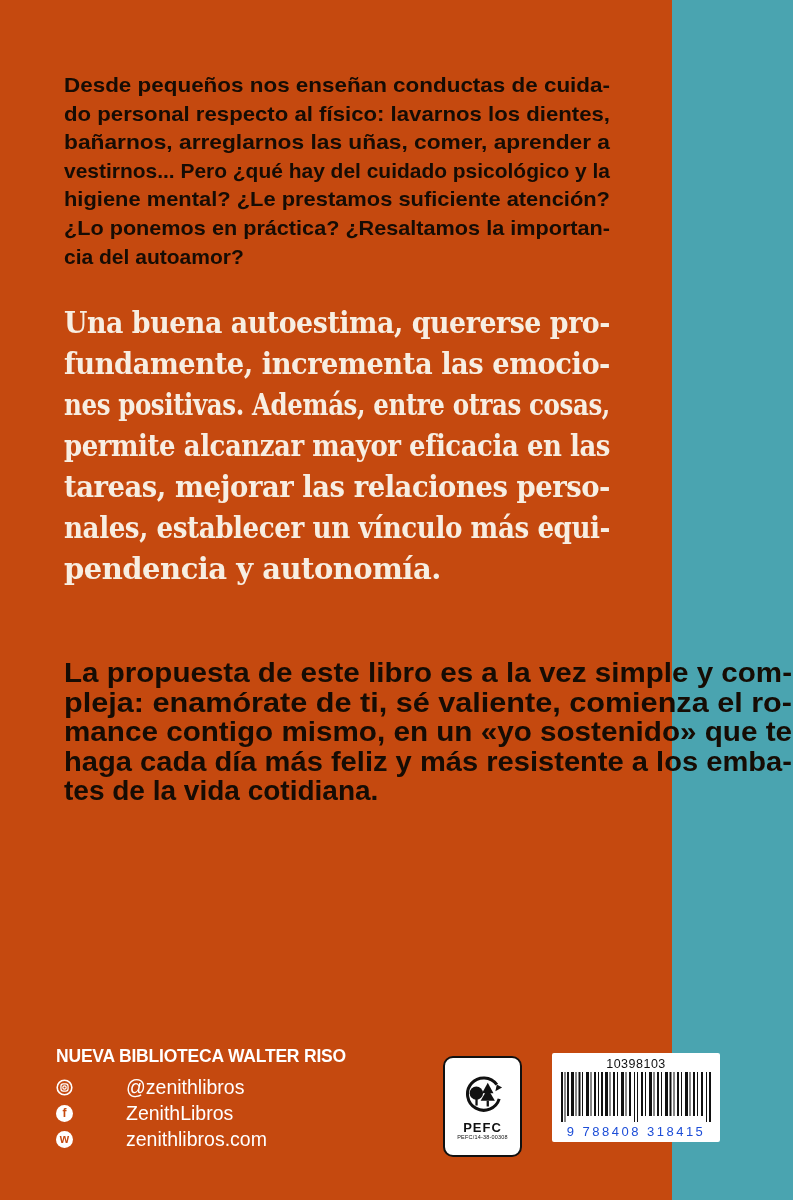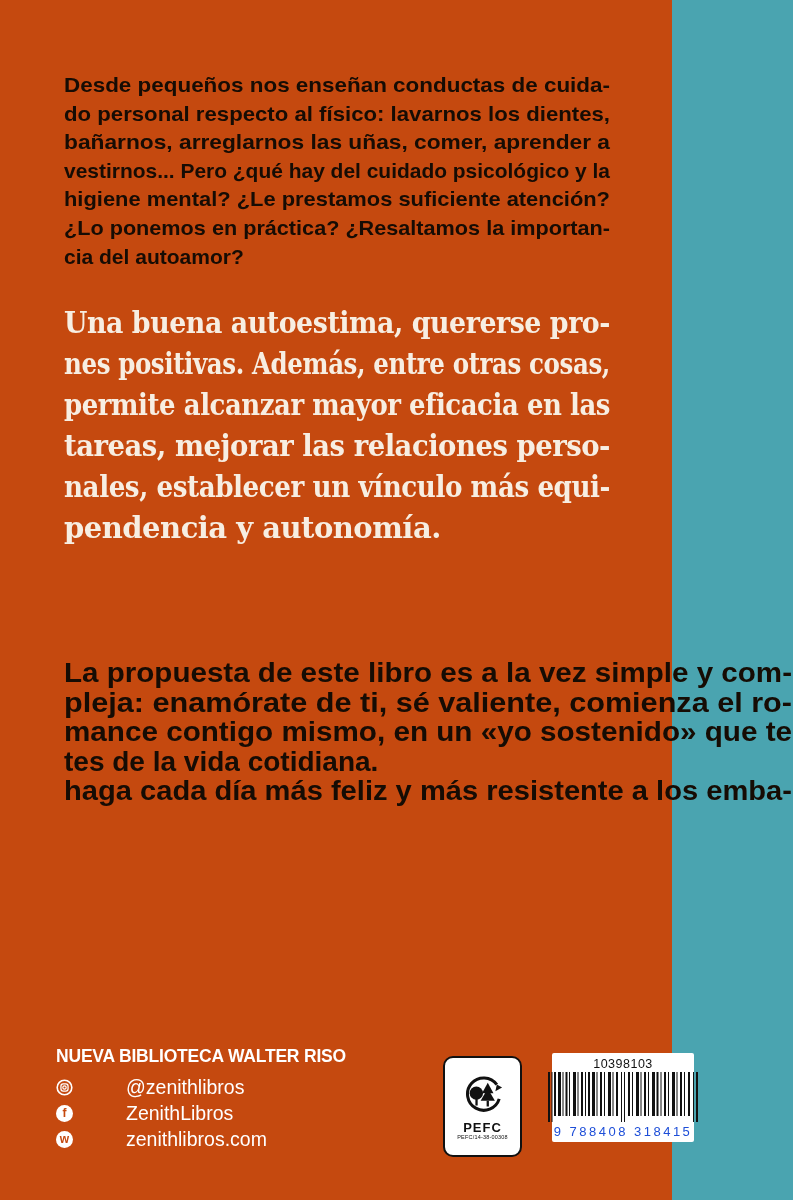--- a/index.html
+++ b/index.html
@@ -44,21 +44,21 @@
   .pefc-box{
     position:absolute;left:443px;top:1056px;width:79px;height:101px;
     background:var(--white);border:2.5px solid #111;border-radius:10px;
     display:flex;flex-direction:column;align-items:center;justify-content:center;
     padding-top:3px;
   }
   .pefc-name{font-weight:bold;font-size:13px;color:#111;letter-spacing:1px;line-height:13px;margin-top:1px;}
   .pefc-cert{font-size:5.5px;color:#111;line-height:7px;letter-spacing:0.2px;}
 
   .barcode-label{
-    position:absolute;left:552px;top:1053px;width:142px;height:89px;
+    position:absolute;left:552px;top:1053px;width:168px;height:89px;
     background:var(--white);border-radius:2px;
     display:flex;flex-direction:column;align-items:center;padding-top:4px;
   }
   .barcode-number{font-size:12.5px;color:#111;letter-spacing:0.5px;line-height:14px;}
   .barcode-bars{margin-top:1px;}
   .barcode-digits{font-size:13px;color:#1d4ed8;letter-spacing:2.5px;line-height:14px;margin-top:-1px;white-space:nowrap;}
 </style>
 </head>
 <body>
 
@@ -70,33 +70,34 @@
     <div class="line"><span class="fit" style="transform: scaleX(1.05609);">do personal respecto al físico: lavarnos los dientes,</span></div>
     <div class="line"><span class="fit" style="transform: scaleX(1.08286);">bañarnos, arreglarnos las uñas, comer, aprender a</span></div>
     <div class="line"><span class="fit" style="transform: scaleX(0.997602);">vestirnos... Pero ¿qué hay del cuidado psicológico y la</span></div>
     <div class="line"><span class="fit" style="transform: scaleX(1.04208);">higiene mental? ¿Le prestamos suficiente atención?</span></div>
     <div class="line"><span class="fit" style="transform: scaleX(1.03061);">¿Lo ponemos en práctica? ¿Resaltamos la importan-</span></div>
     <div class="line"><span class="nofit">cia del autoamor?</span></div>
   </div>
 
   <div class="para" id="quote">
     <div class="line"><span class="fit" style="transform: scaleX(0.925963);">Una buena autoestima, quererse pro-</span></div>
+    <div class="line"><span class="fit" style="transform: scaleX(0.941811);">fundamente, incrementa las emocio-</span></div>
     <div class="line"><span class="fit" style="transform: scaleX(0.84684);">nes positivas. Además, entre otras cosas,</span></div>
     <div class="line"><span class="fit" style="transform: scaleX(0.895977);">permite alcanzar mayor eficacia en las</span></div>
     <div class="line"><span class="fit" style="transform: scaleX(0.946915);">tareas, mejorar las relaciones perso-</span></div>
     <div class="line"><span class="fit" style="transform: scaleX(0.903623);">nales, establecer un vínculo más equi-</span></div>
     <div class="line"><span class="nofit">pendencia y autonomía.</span></div>
   </div>
 
   <div class="para" id="closing">
     <div class="line"><span class="fit" style="transform: scaleX(1.05603);">La propuesta de este libro es a la vez simple y com-</span></div>
     <div class="line"><span class="fit" style="transform: scaleX(1.09306);">pleja: enamórate de ti, sé valiente, comienza el ro-</span></div>
     <div class="line"><span class="fit" style="transform: scaleX(1.05862);">mance contigo mismo, en un «yo sostenido» que te</span></div>
+    <div class="line"><span class="fit" style="transform: scaleX(1.0395);">haga cada día más feliz y más resistente a los emba-</span></div>
     <div class="line"><span class="nofit">tes de la vida cotidiana.</span></div>
-    <div class="line"><span class="fit" style="transform: scaleX(1.0395);">haga cada día más feliz y más resistente a los emba-</span></div>
   </div>
 
   <div class="footer-left">
     <div class="series-title">NUEVA BIBLIOTECA WALTER RISO</div>
     <div class="social">
       <div class="social-row">
         <span class="soc-icon">
           <svg width="17" height="17" viewBox="0 0 20 20">
             <circle cx="10" cy="10" r="8.6" fill="none" stroke="#ffffff" stroke-width="1.9"></circle>
             <rect x="5.8" y="5.8" width="8.4" height="8.4" rx="2.6" fill="none" stroke="#ffffff" stroke-width="1.5"></rect>

